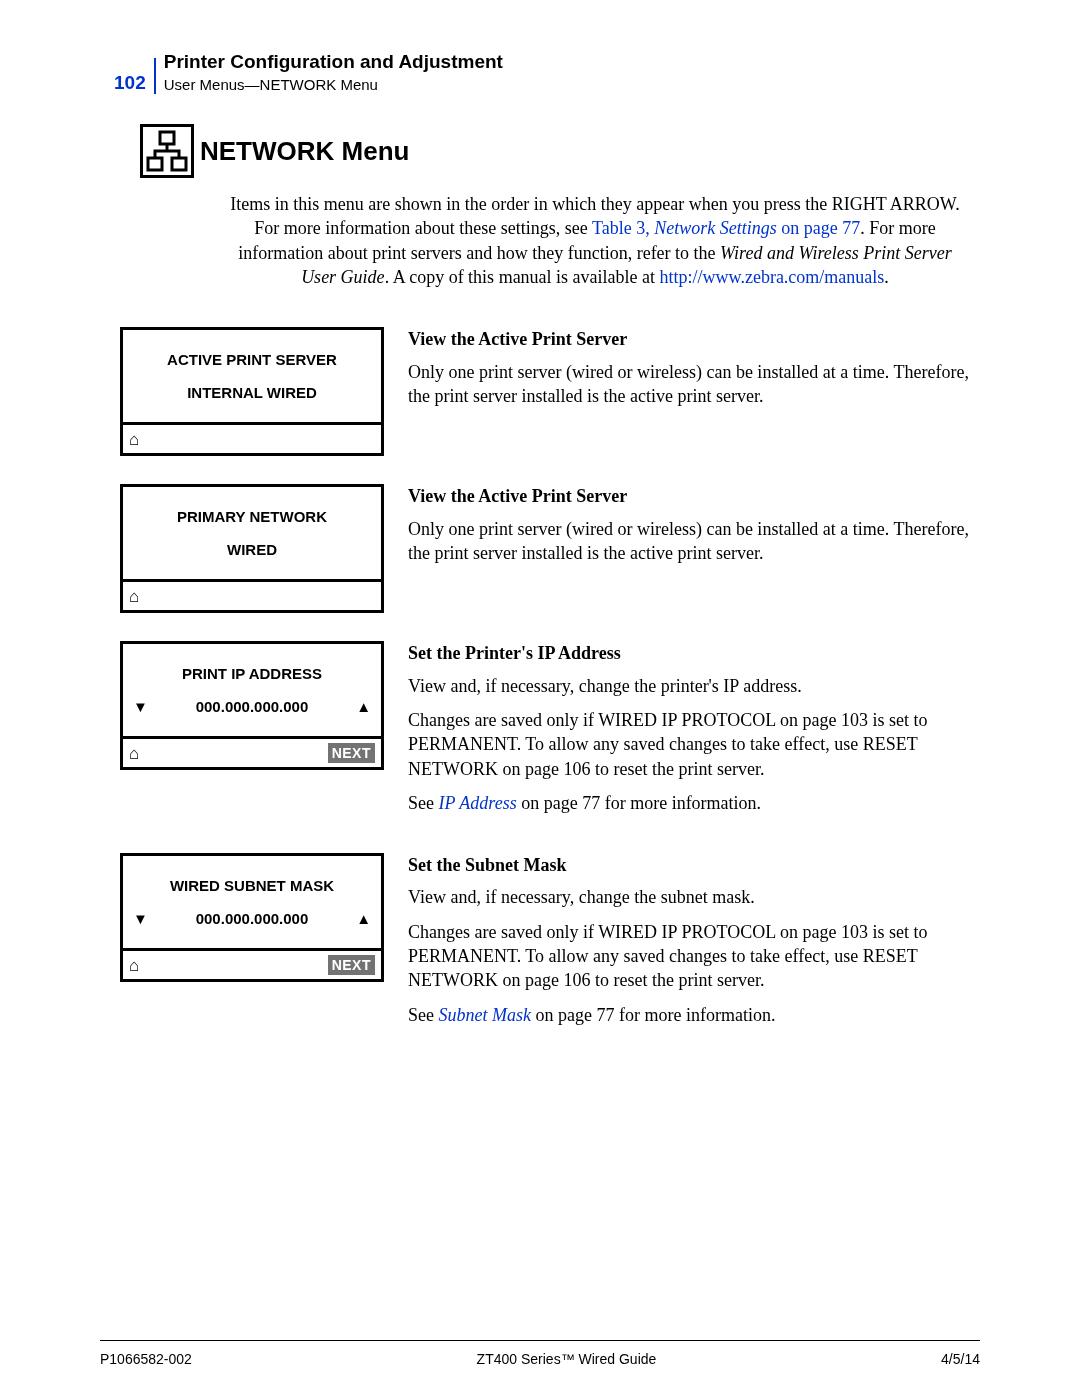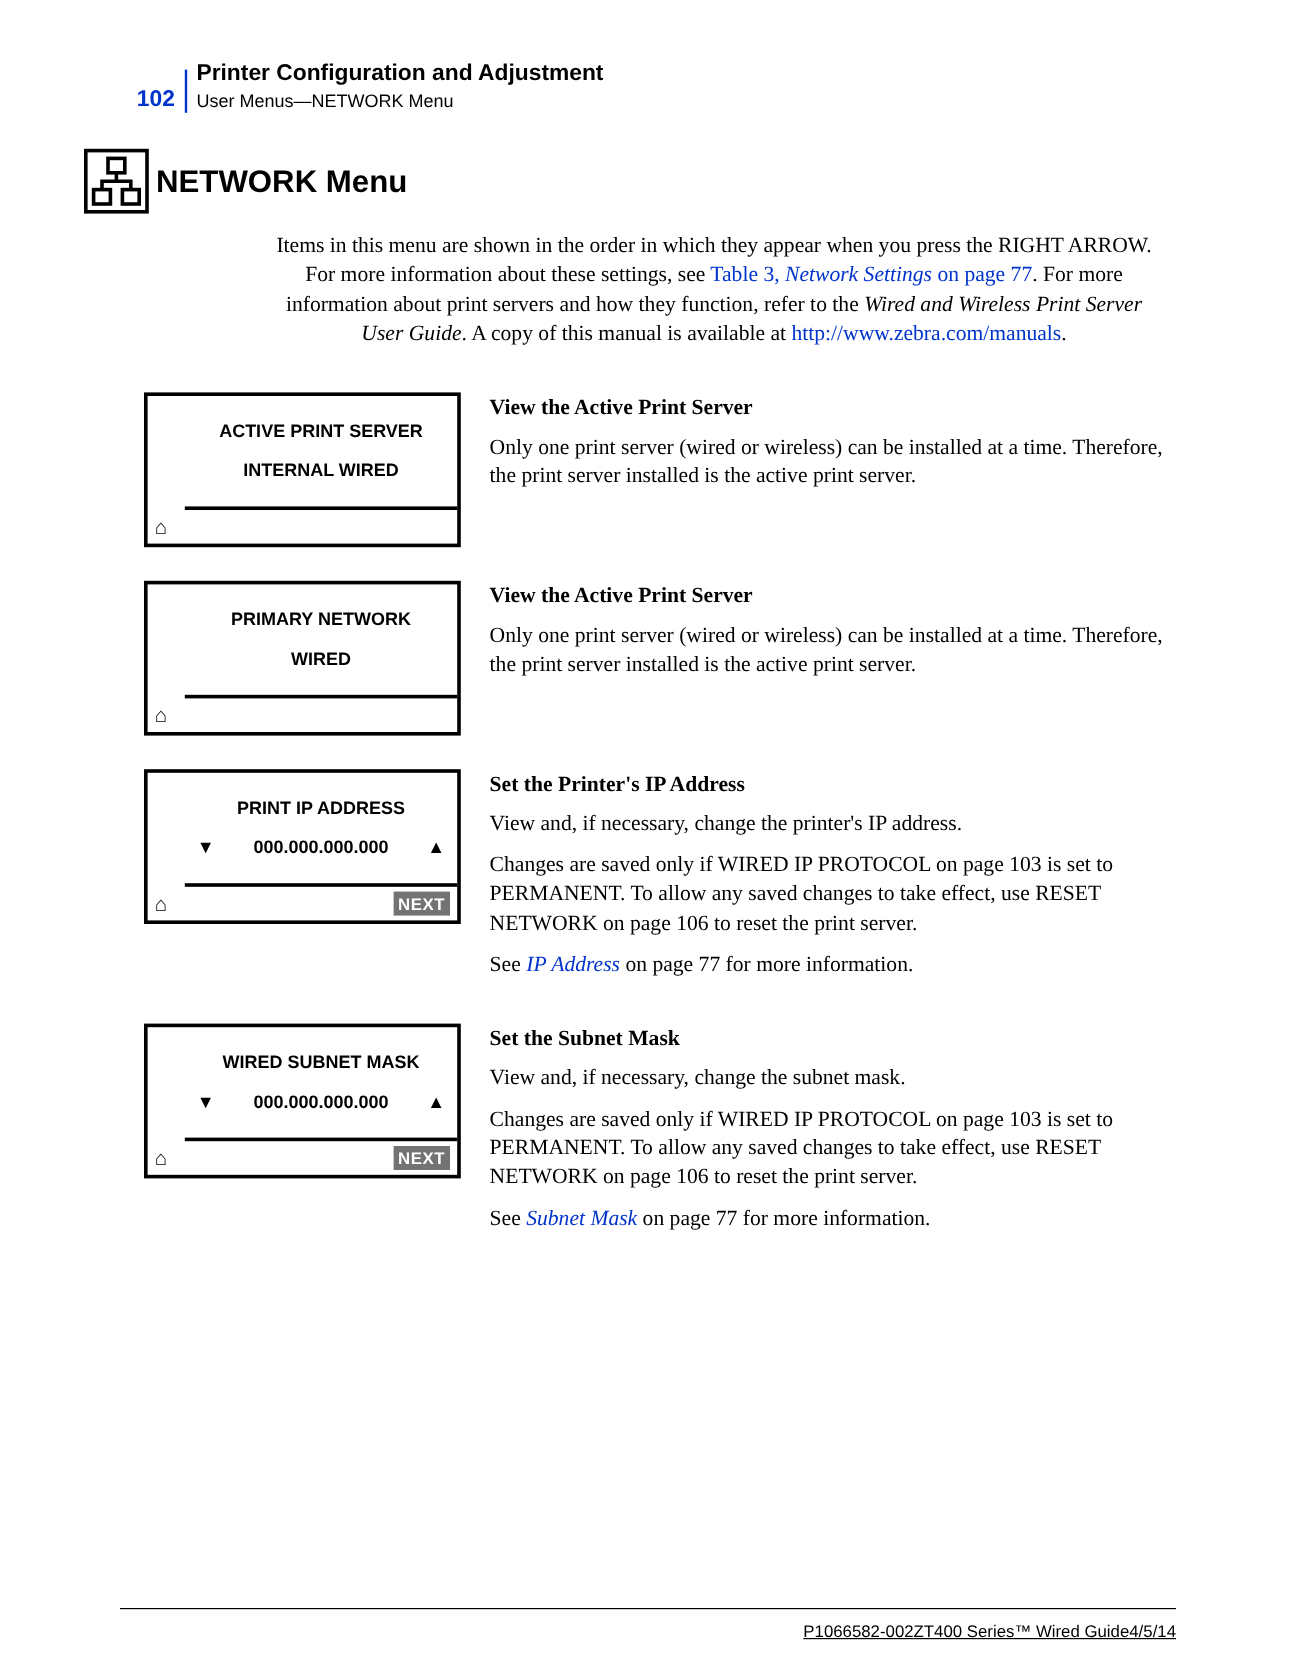--- a/index.html
+++ b/index.html
@@ -43,20 +43,21 @@
   .header-top {
     font-weight: bold;
     font-size: 19px;
   }
   .header-sub {
     font-size: 15px;
   }
   .section-title-row {
     display: flex;
     align-items: center;
+    margin-left: 70px;
     margin-bottom: 14px;
   }
   .net-icon {
     width: 54px;
     height: 54px;
     border: 3px solid #000;
     box-sizing: border-box;
     position: relative;
     margin-right: 6px;
     flex: 0 0 auto;
@@ -96,21 +97,20 @@
   }
   .lcd-body {
     height: 92px;
     display: flex;
     flex-direction: column;
     justify-content: center;
     align-items: center;
     gap: 16px;
     border-bottom: 3px solid #000;
     position: relative;
-    margin-left: 31px;
   }
   .lcd-value-row {
     display: flex;
     align-items: center;
     justify-content: space-between;
     width: 100%;
     padding: 0 10px;
     box-sizing: border-box;
   }
   .lcd-footer {
@@ -155,24 +155,23 @@
     bottom: 56px;
     height: 1px;
     background: #000;
   }
   .footer {
     position: absolute;
     left: 100px;
     right: 100px;
     bottom: 30px;
     display: flex;
-    justify-content: flex-end;
+    justify-content: space-between;
     font-family: Arial, Helvetica, sans-serif;
     font-size: 14px;
-    text-decoration: underline;
   }
 </style>
 </head>
 <body>
 
 <div class="page">
 
   <div class="header">
     <span class="page-num">102</span>
     <div class="vrule"></div>

